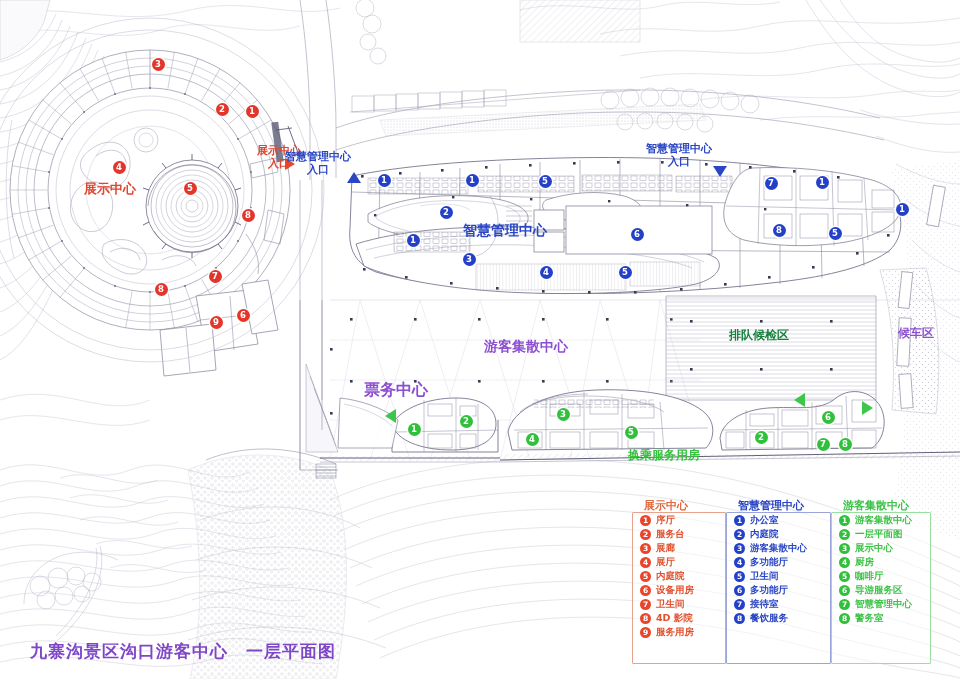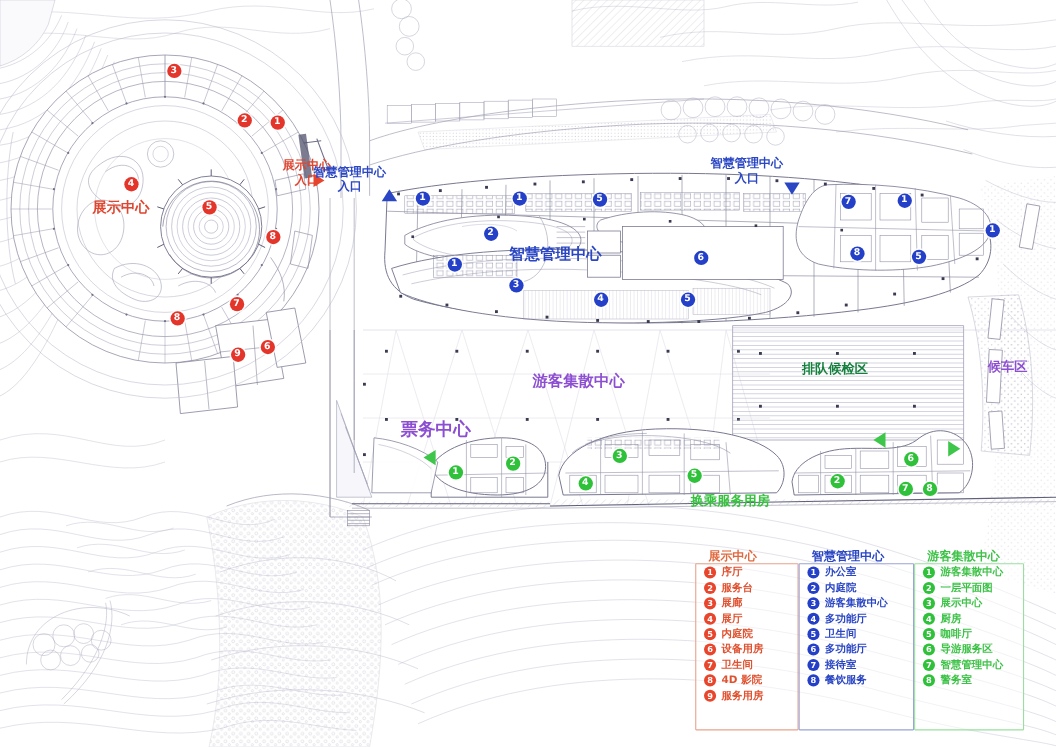--- a/index.html
+++ b/index.html
@@ -811,14 +811,15 @@
             <span class="leg-txt">智慧管理中心</span>
           </div>
           <div class="leg-item">
             <span class="leg-dot">8</span>
             <span class="leg-txt">警务室</span>
           </div>
         </div>
       </div>
     </div>
 
+  <div id="plan-title">九寨沟景区沟口游客中心　一层平面图</div>
 
 </div>
 
 </body></html>

